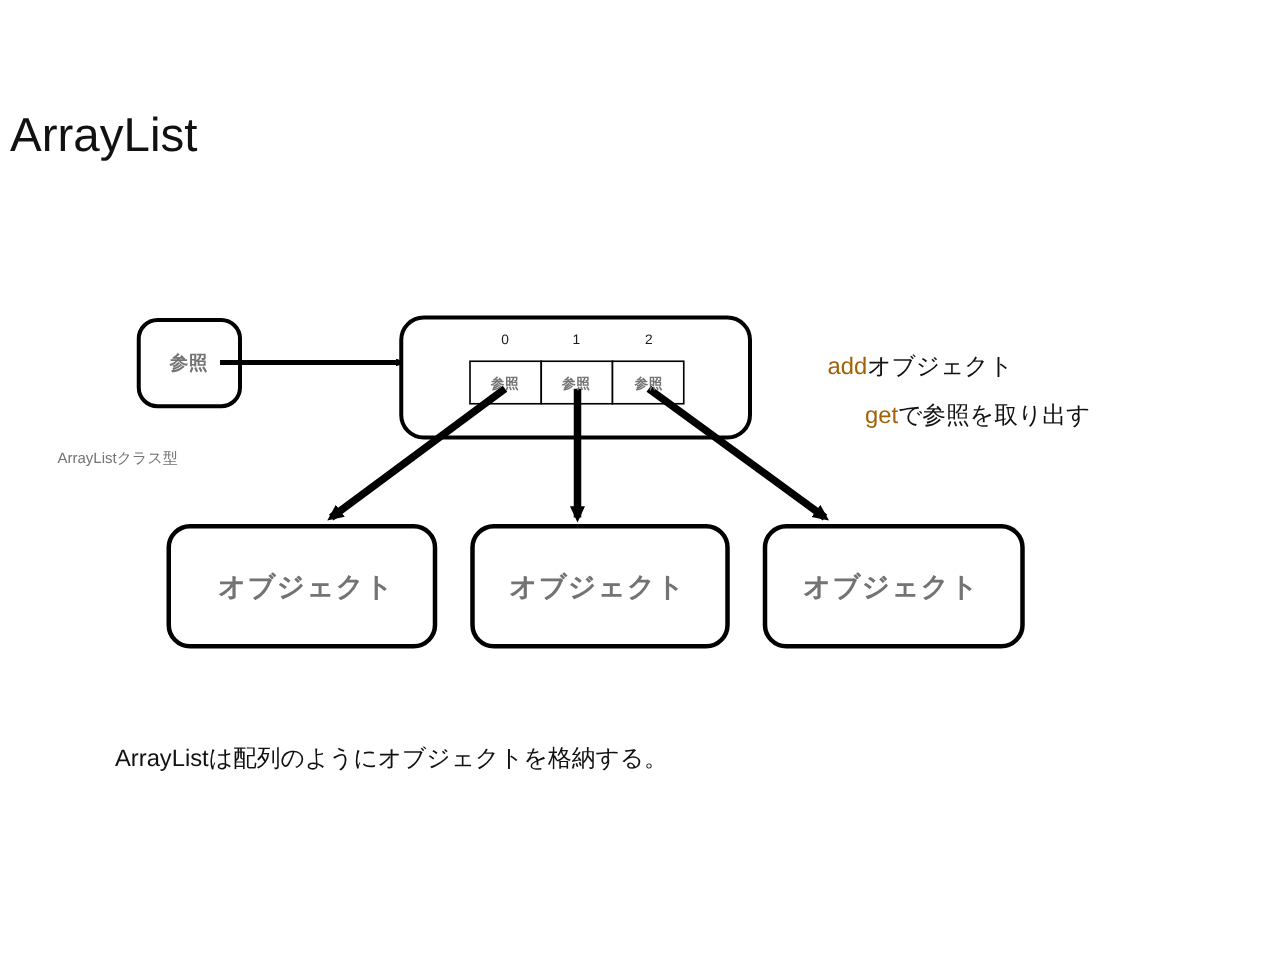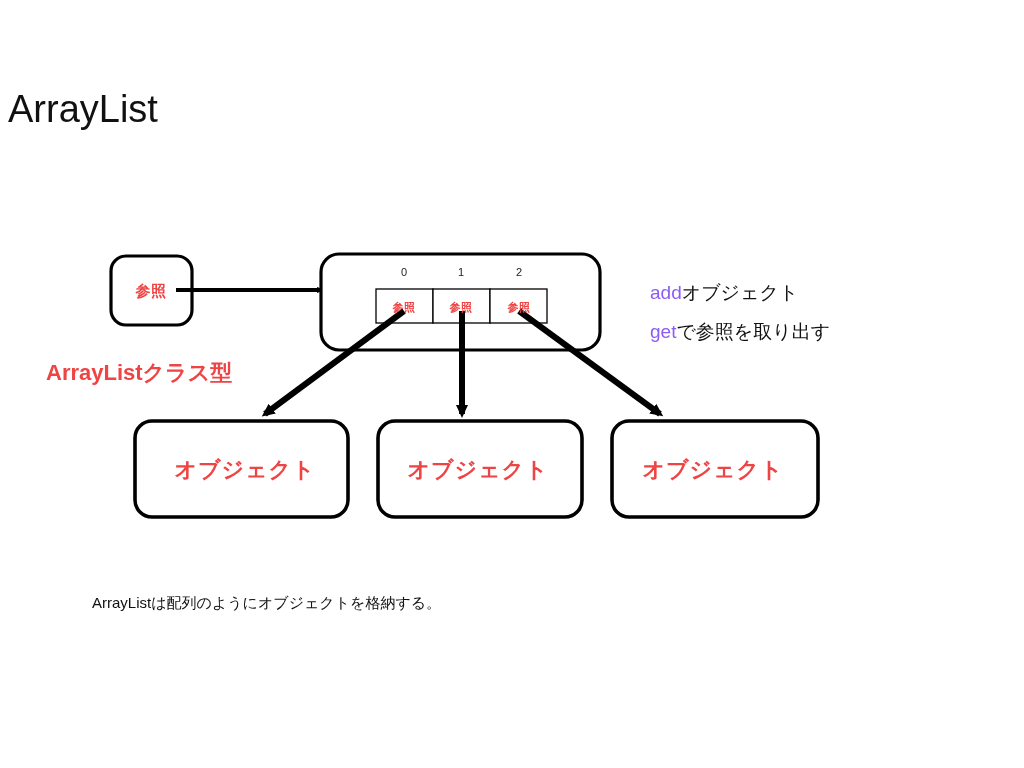--- a/index.html
+++ b/index.html
@@ -43,21 +43,21 @@
     left: 0;
     top: 0;
     width: 1024px;
     height: 768px;
   }
 
   
   .lbl {
     position: absolute;
     white-space: nowrap;
-    color: #ef4444;
+    color: #737373;
   }
   .ref-text {
     font-size: 15px;
     font-weight: 700;
     letter-spacing: 0.5px;
   }
   .idx-text {
     font-size: 11px;
     font-weight: 400;
     color: #1a1a1a;
@@ -66,33 +66,34 @@
     font-size: 11px;
     font-weight: 700;
     letter-spacing: 0.5px;
   }
   .obj-text {
     font-size: 22px;
     font-weight: 700;
     letter-spacing: 1px;
   }
   .class-type-text {
-    font-size: 22px;
-    font-weight: 700;
+    font-size: 12px;
+    font-weight: 400;
   }
   .note-text {
     font-size: 19px;
     font-weight: 400;
     color: #111111;
   }
   .note-kw {
-    color: #8b5cf6;
+    color: #a16207;
+    margin-left: 12px;
   }
   .caption-text {
-    font-size: 15px;
+    font-size: 19px;
     font-weight: 400;
     color: #111111;
   }
 
   .centered {
     transform: translate(-50%, -50%);
   }
 </style>
 </head>
 <body>
@@ -145,19 +146,19 @@
 
   <div class="lbl class-type-text" style="left:46px; top:358px;">ArrayListクラス型</div>
 
   <div class="lbl obj-text centered" style="left:245px; top:470px;">オブジェクト</div>
   <div class="lbl obj-text centered" style="left:478px; top:470px;">オブジェクト</div>
   <div class="lbl obj-text centered" style="left:713px; top:470px;">オブジェクト</div>
 
   <div class="lbl note-text" style="left:650px; top:280px;">
     <span class="note-kw">add</span><span>オブジェクト</span>
   </div>
-  <div class="lbl note-text" style="left:650px; top:319px;text-align:center;">
+  <div class="lbl note-text" style="left:680px; top:319px;text-align:center;">
     <span class="note-kw">get</span><span>で参照を取り出す</span>
   </div>
 
   <div class="lbl caption-text" style="left:92px; top:594px;">ArrayListは配列のようにオブジェクトを格納する。</div>
 
 </div>
 
 </body></html>

